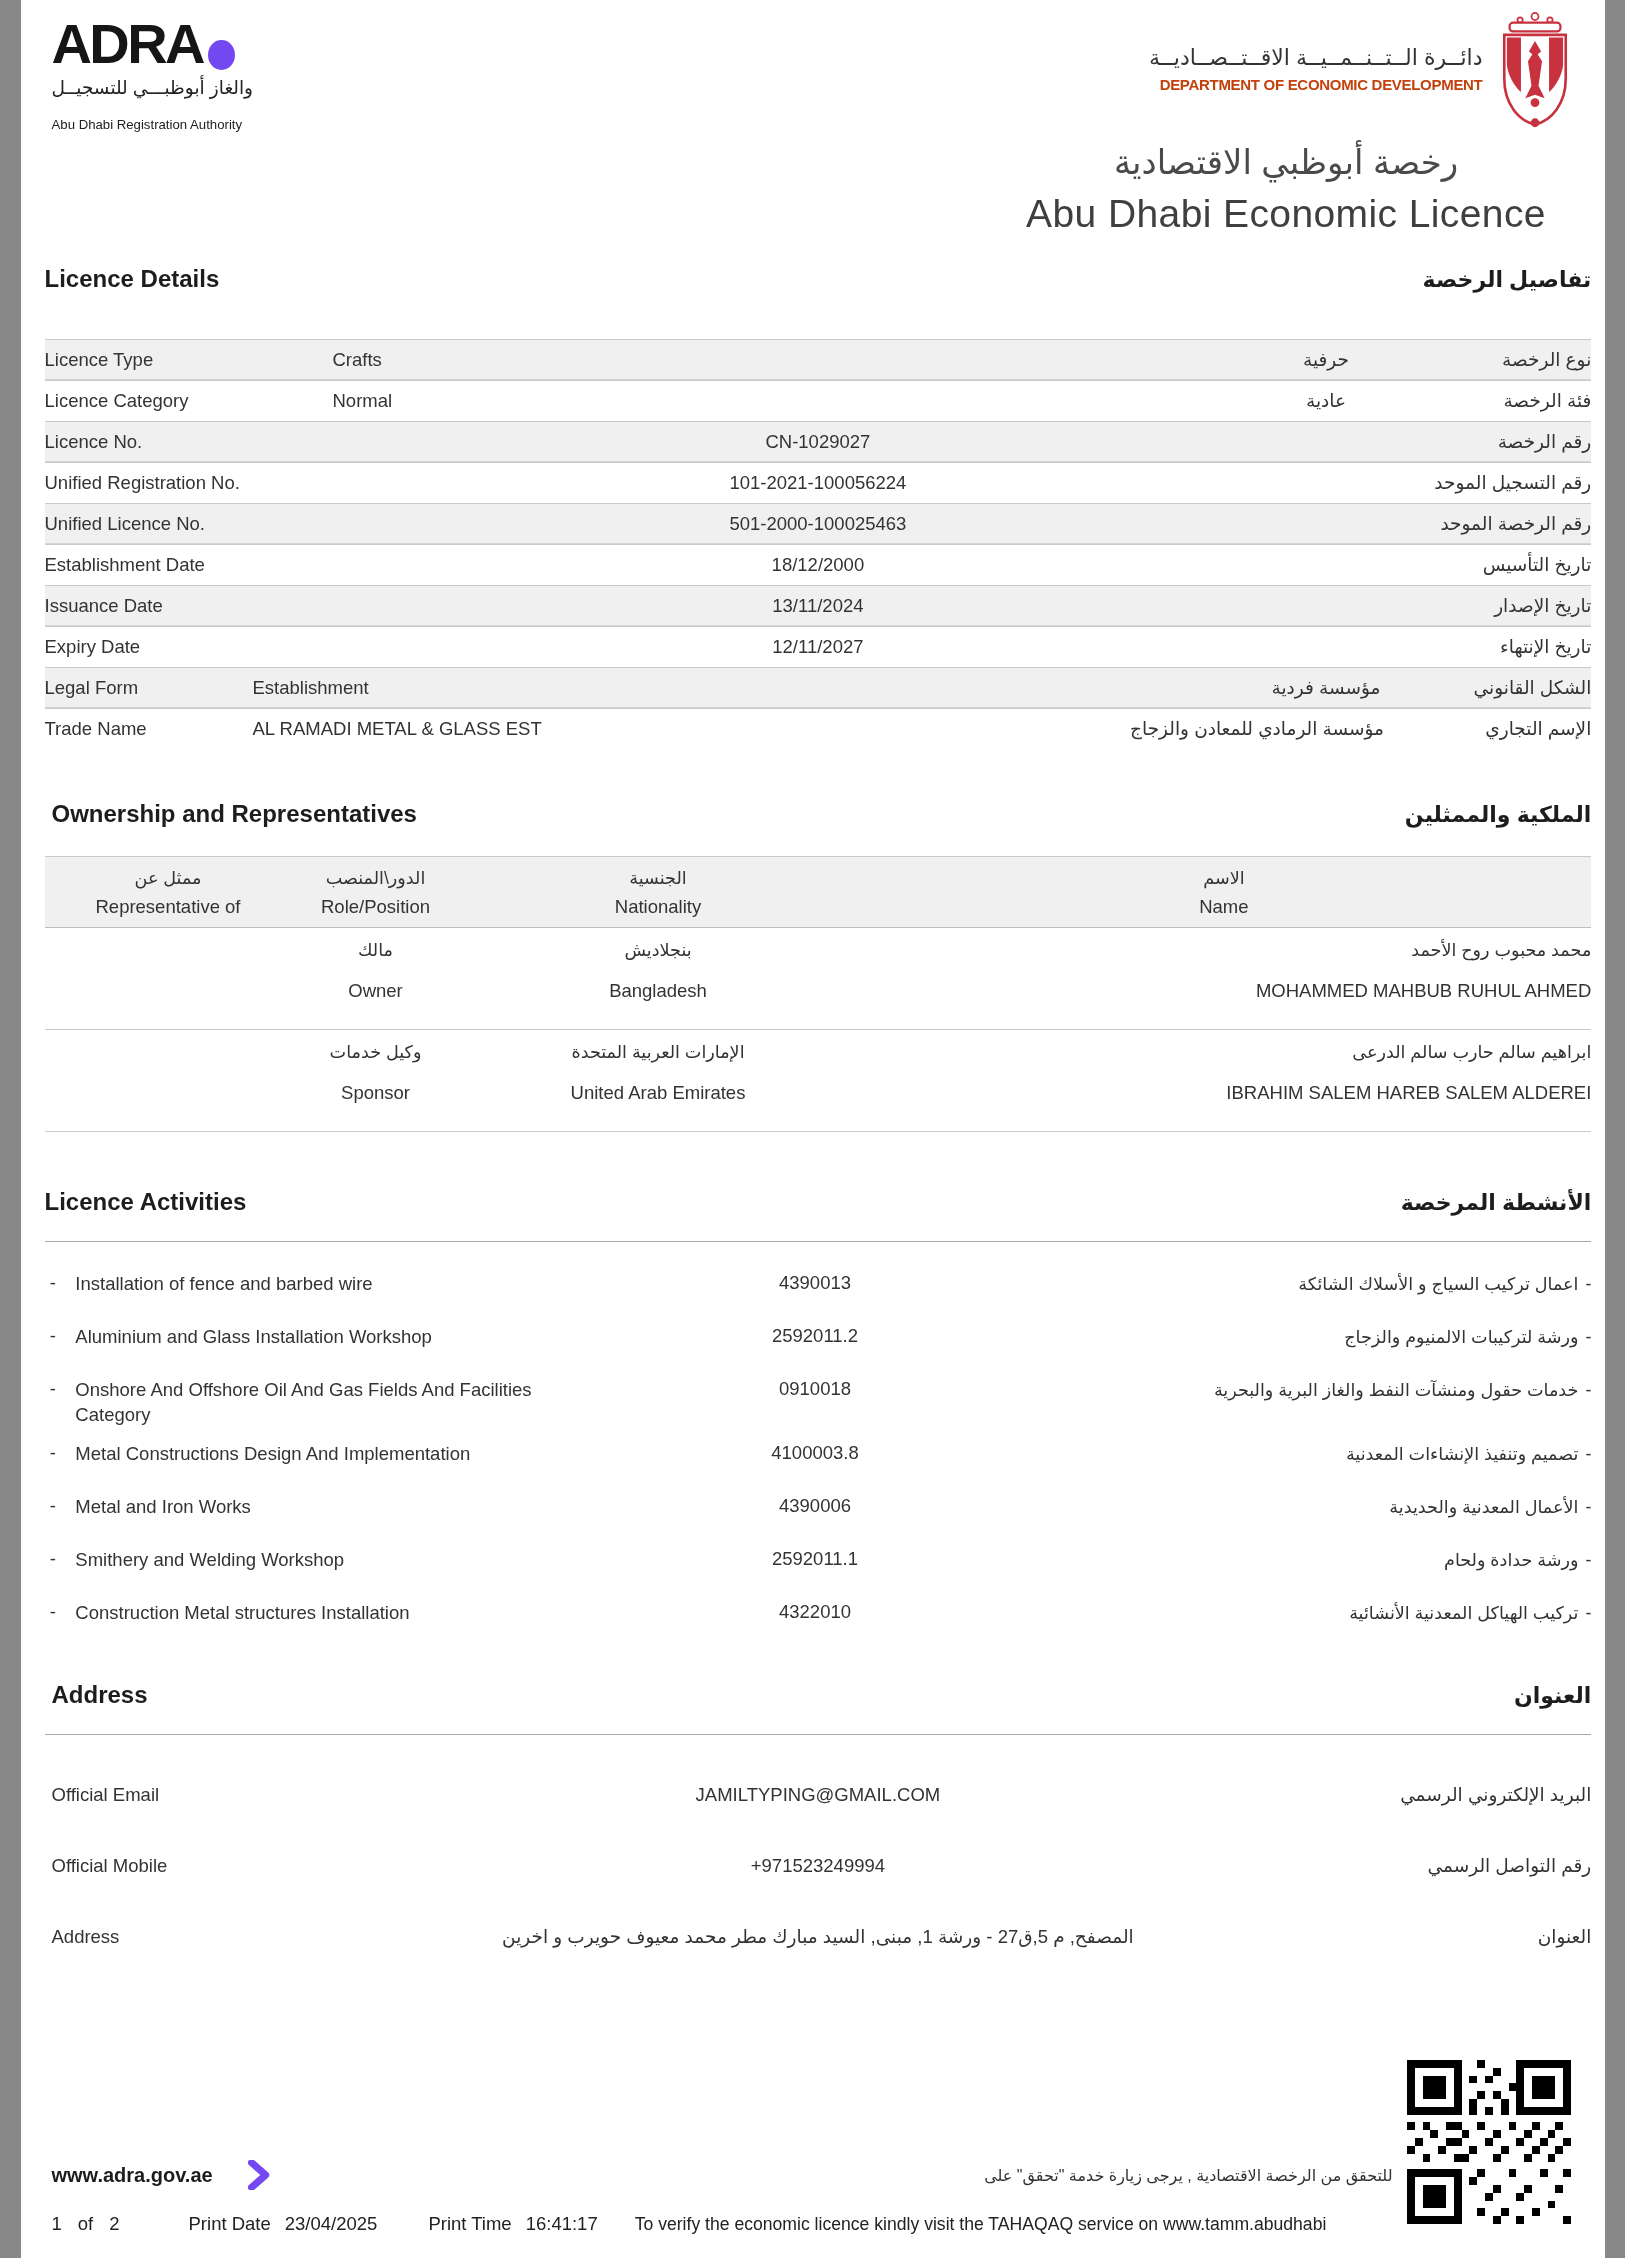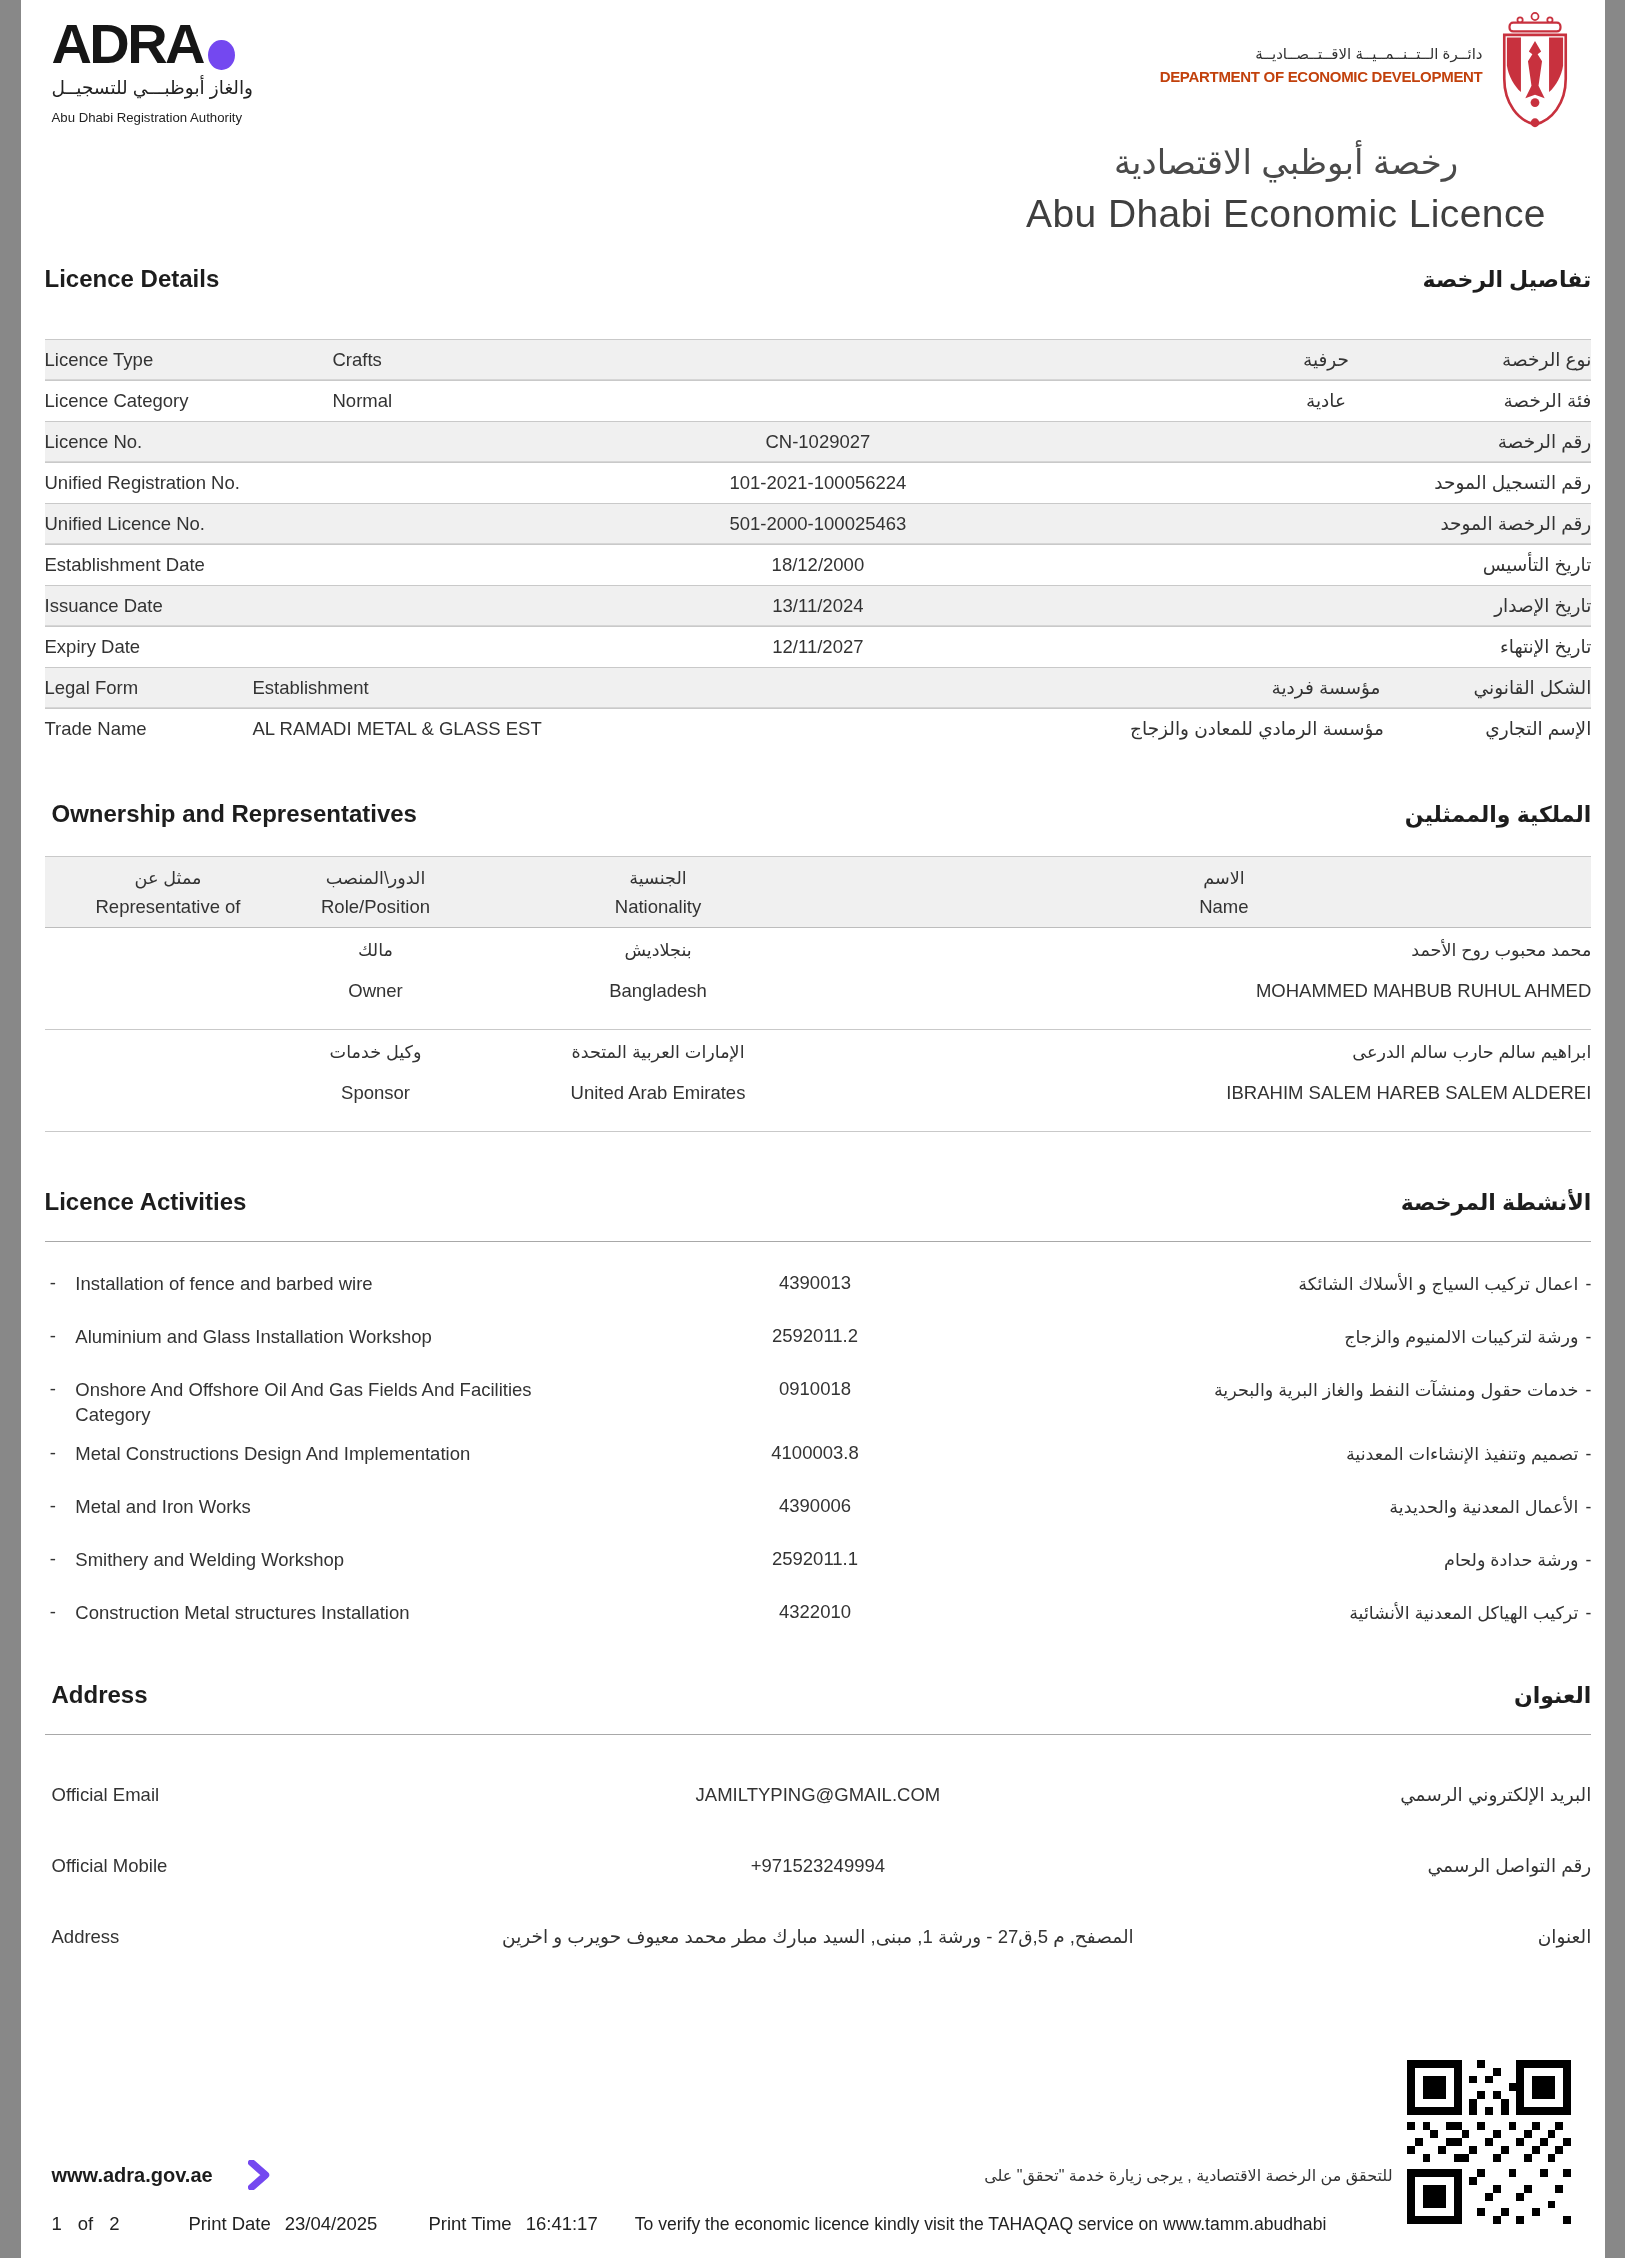--- a/index.html
+++ b/index.html
@@ -6,25 +6,25 @@
   body { background:#888; font-family:"Liberation Sans","DejaVu Sans",sans-serif; }
   .page { position:relative; width:1584px; height:2258px; background:#ffffff; color:#333;
           font-family:"Liberation Sans","DejaVu Sans",sans-serif; overflow:hidden; margin:0 auto; }
 
   
   .top { position:relative; height:265px; }
   .adra-block { position:absolute; left:31px; top:16px; }
   .adra-word { font-size:56px; font-weight:900; letter-spacing:-2.6px; color:#161616; line-height:1; display:flex; align-items:flex-end; }
   .adra-dot { display:inline-block; width:26.5px; height:30px; background:#7448f0; border-radius:50%; margin-left:5.3px; margin-bottom:1.8px; }
   .adra-ar { font-size:18.5px; color:#222; margin-top:5.3px; letter-spacing:0.9px; }
-  .adra-en { font-size:13.2px; color:#222; margin-top:11px; }
+  .adra-en { font-size:13.2px; color:#222; margin-top:18px; }
 
   .ded-block { position:absolute; right:34px; top:10.6px; display:flex; align-items:flex-start; }
   .ded-texts { text-align:right; margin-right:16px; margin-top:34px; }
-  .ded-ar { font-size:15px; color:#333; margin-bottom:5.3px; }
+  .ded-ar { font-size:22px; color:#333; margin-bottom:5.3px; }
   .ded-en { font-size:15px; font-weight:bold; color:#c2410c; letter-spacing:-0.3px; }
   .emblem { width:72px; height:119px; }
 
   .title-block { position:absolute; left:926px; top:139px; width:679px; text-align:center; }
   .title-ar { font-size:34px; color:#4a4a4a; direction:rtl; line-height:1.4; }
   .title-en { font-size:39px; color:#3f3f3f; font-weight:400; margin-top:5.3px; letter-spacing:0.4px; }
 
   
   .content { margin:0 13.2px 0 24px; }
   .sec-row { display:flex; justify-content:space-between; align-items:baseline; }

